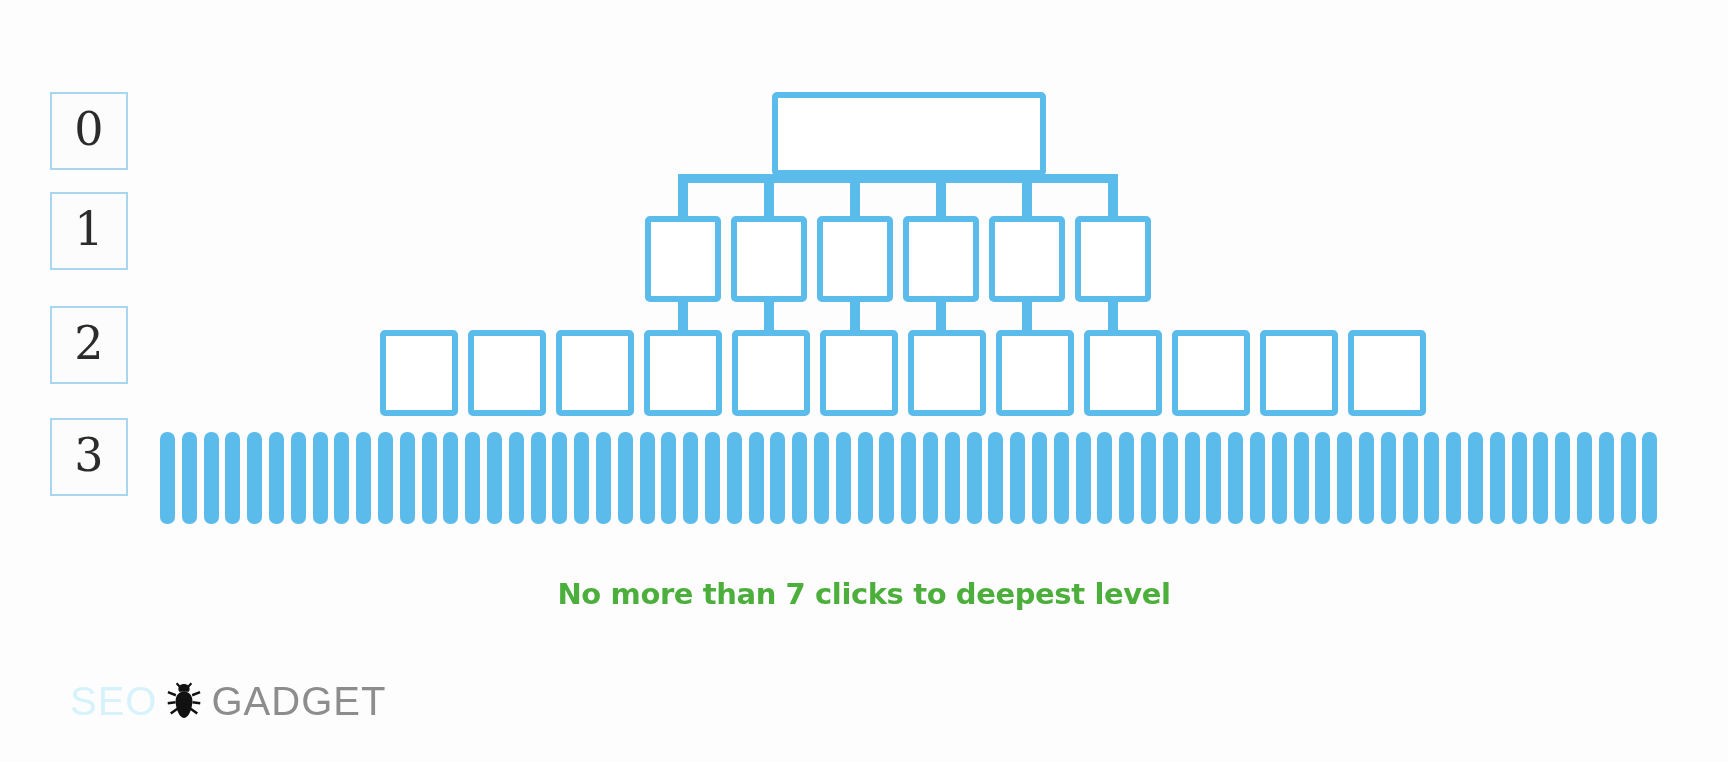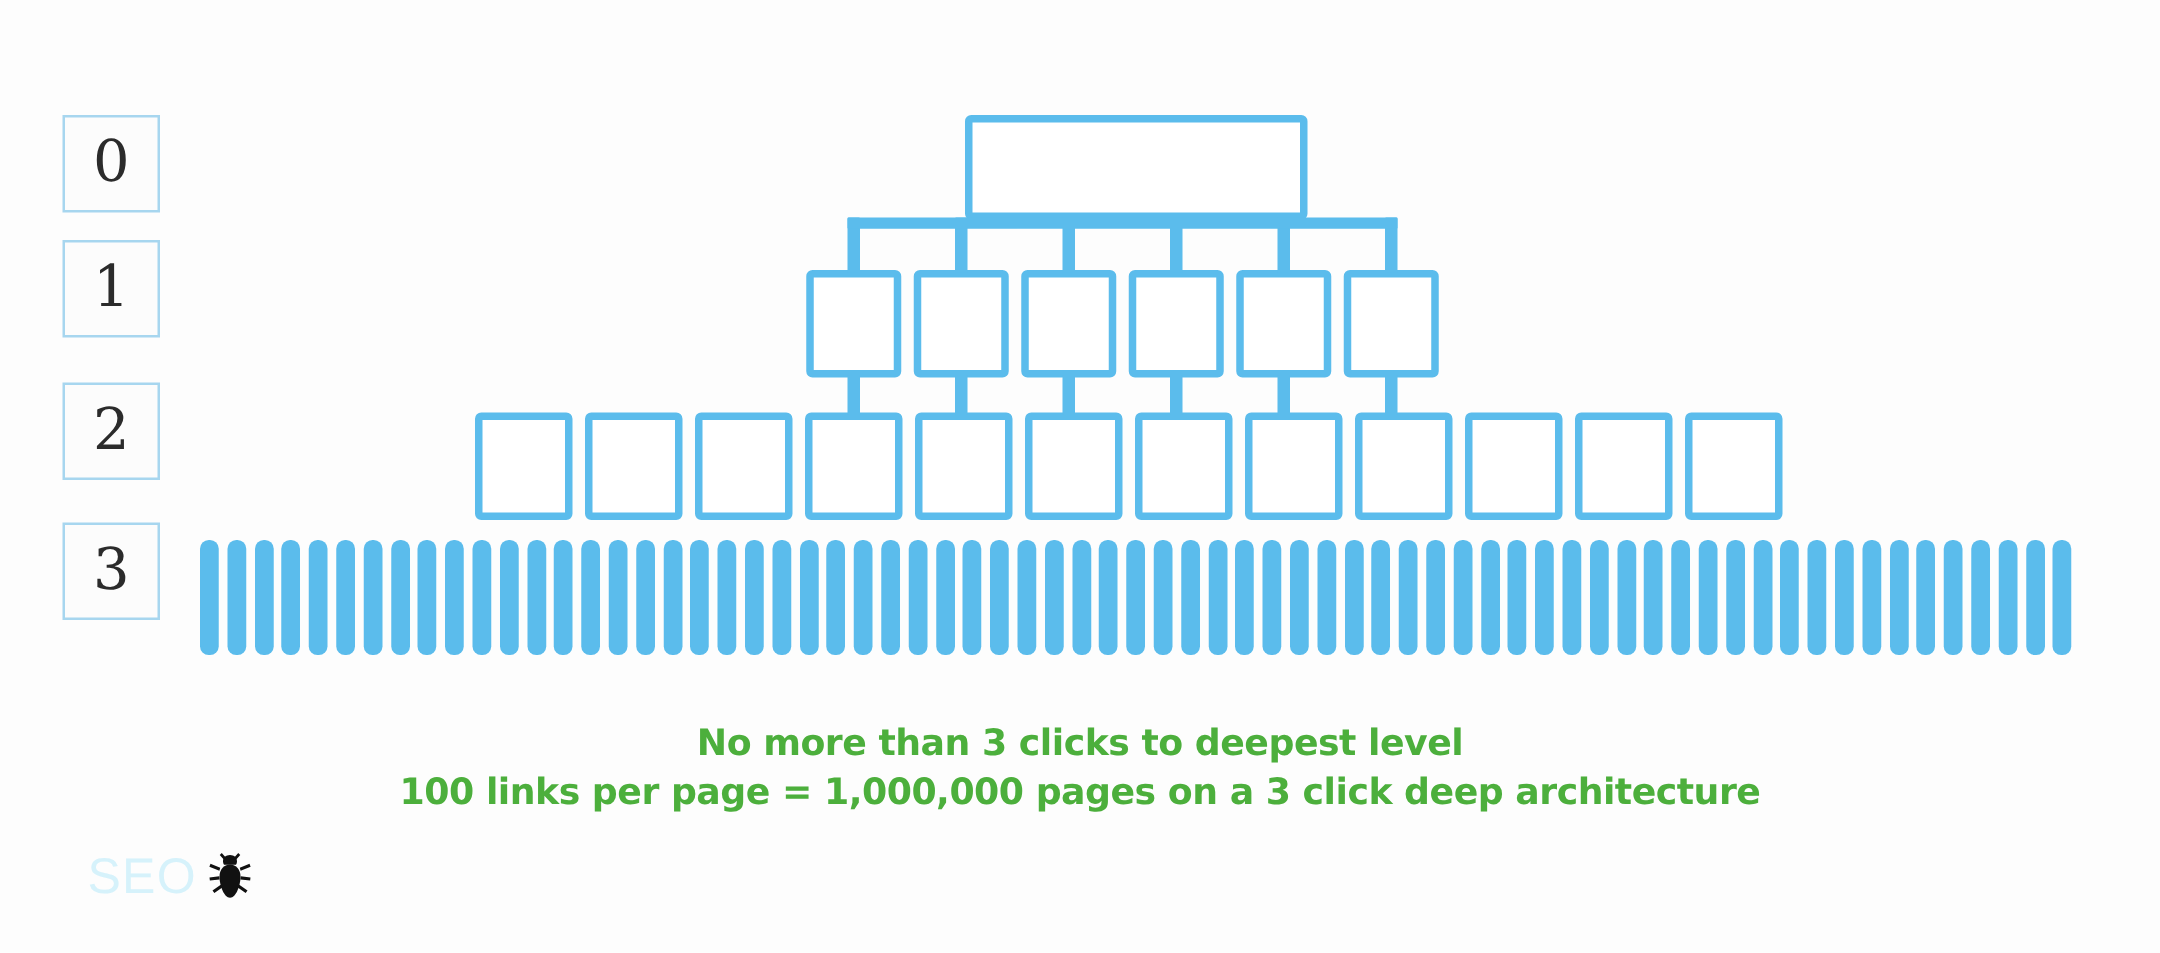--- a/index.html
+++ b/index.html
@@ -209,33 +209,33 @@
       <div class="leaf" style="left: 1511.6px; top: 432px; width: 15px; height: 92px;"></div>
       <div class="leaf" style="left: 1533.4px; top: 432px; width: 15px; height: 92px;"></div>
       <div class="leaf" style="left: 1555.2px; top: 432px; width: 15px; height: 92px;"></div>
       <div class="leaf" style="left: 1577px; top: 432px; width: 15px; height: 92px;"></div>
       <div class="leaf" style="left: 1598.8px; top: 432px; width: 15px; height: 92px;"></div>
       <div class="leaf" style="left: 1620.6px; top: 432px; width: 15px; height: 92px;"></div>
       <div class="leaf" style="left: 1642.4px; top: 432px; width: 15px; height: 92px;"></div>
     </div>
 
   <div id="caption">
-    <div>No more than 3 clicks to deepest level</div>
-    <div>100 links per page = 1,000,000 pages on a 3 click deep architecture</div>
+    <div>No more than 7 clicks to deepest level</div>
   </div>
 
   <div id="logo">
     <span class="seo">SEO</span>
     <span class="bug">
       <svg viewBox="0 0 34 38" width="34" height="38" aria-hidden="true">
         <g fill="#111111">
           <path d="M17 2c3.3 0 5.6 2.2 5.6 5.1 0 1.0-.3 1.9-.8 2.7h-9.6c-.5-.8-.8-1.7-.8-2.7C11.4 4.2 13.7 2 17 2z"></path>
           <path d="M17 9.5c5.0 0 8.4 4.0 8.4 9.6 0 6.9-3.5 17.0-8.4 17.0S8.6 26.0 8.6 19.1c0-5.6 3.4-9.6 8.4-9.6z"></path>
           <path d="M9.2 12.1 1.4 9.0l-.9 2.3 8.0 3.2zM24.8 12.1l7.8-3.1.9 2.3-8.0 3.2z"></path>
           <path d="M8.4 19.0.6 19.9l.3 2.5 7.8-.9zM25.6 19.0l7.8.9-.3 2.5-7.8-.9z"></path>
           <path d="M9.6 25.8 3.0 30.4l1.5 2.0 6.6-4.6zM24.4 25.8l6.6 4.6-1.5 2.0-6.6-4.6z"></path>
           <path d="M13.6 4.0 10.4.4 8.8 2.0l3.2 3.6zM20.4 4.0l3.2-3.6 1.6 1.6-3.2 3.6z"></path>
         </g>
       </svg>
     </span>
+    <span class="gadget">GADGET</span>
   </div>
 
 </div>
 
 </body></html>

